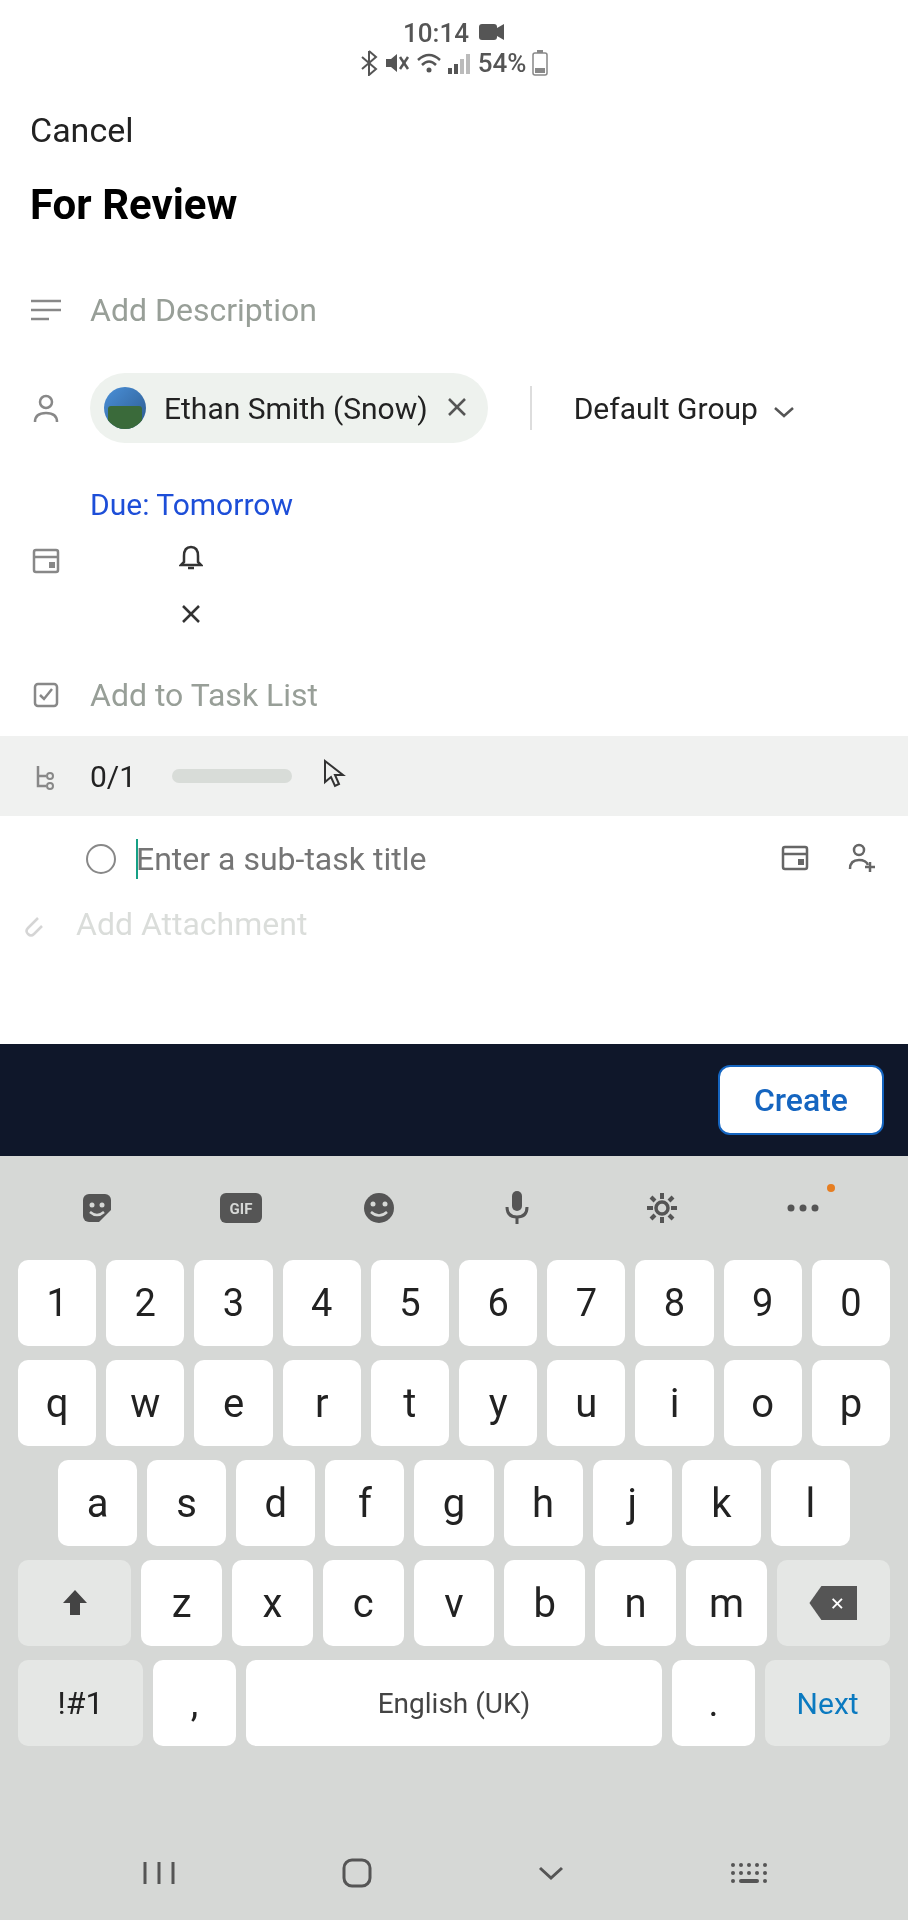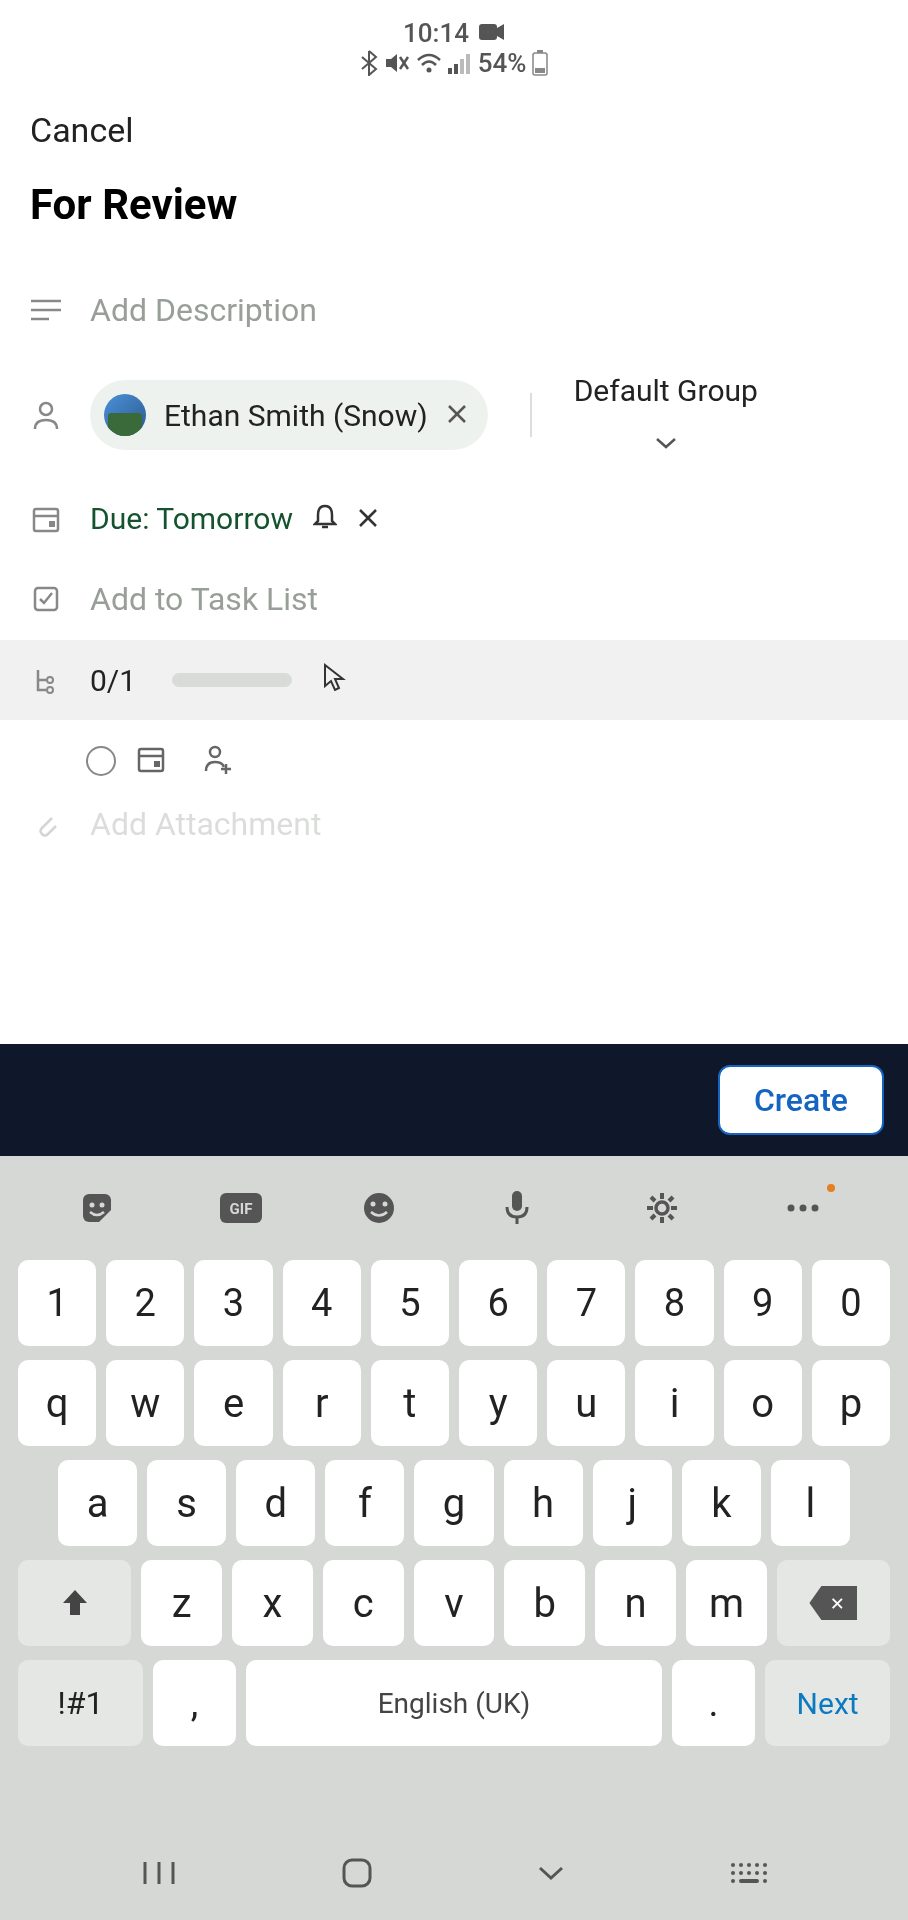--- a/index.html
+++ b/index.html
@@ -19,37 +19,37 @@
   .row-icon { width: 32px; height: 32px; flex-shrink: 0; display: flex; align-items: center; justify-content: center; }
   .placeholder-text { font-size: 32px; color: #989f98; }
   
   .chip { display: flex; align-items: center; gap: 18px; background: #eef2ee; border-radius: 40px; padding: 14px 20px 14px 14px; }
   .avatar { width: 42px; height: 42px; border-radius: 50%; background: linear-gradient(135deg, #4a90d9, #2c5a8e); position: relative; overflow: hidden; }
   .avatar::after { content: ''; position: absolute; bottom: 0; left: 10%; right: 10%; height: 55%; background: #3a6a3a; border-radius: 3px 3px 0 0; }
   .chip-text { font-size: 30px; color: #222; }
   .chip-close { font-size: 28px; color: #666; cursor: pointer; }
   
   .divider-v { width: 2px; height: 44px; background: #ddd; margin: 0 14px; }
-  .group-select { display: flex; align-items: center; gap: 14px; font-size: 30px; color: #222; cursor: pointer; flex-direction: column; }
-  
-  .due-text { font-size: 30px; color: #14532d; display: flex; align-items: center; gap: 20px; }
+  .group-select { display: flex; align-items: center; gap: 14px; font-size: 30px; color: #222; cursor: pointer; }
+  
+  .due-text { font-size: 30px; color: #1d4ed8; display: flex; align-items: center; gap: 20px; flex-direction: column; }
   
   .subtask-header { display: flex; align-items: center; padding: 22px 30px; gap: 28px; background: #f0f1f0; }
   .subtask-count { font-size: 30px; color: #222; }
   .progress-bar { width: 120px; height: 14px; background: #d8dcd8; border-radius: 10px; margin-left: 8px; }
   .cursor-arrow { margin-left: 2px; }
   
   .subtask-input-row { display: flex; align-items: center; padding: 24px 30px 24px 86px; gap: 20px; }
   .radio-circle { width: 30px; height: 30px; border: 2px solid #888; border-radius: 50%; flex-shrink: 0; }
   .subtask-input-wrap { flex: 1; display: flex; align-items: center; position: relative; }
   .subtask-input { border: none; outline: none; font-size: 32px; color: #989f98; background: transparent; width: 100%; }
   .text-cursor { position: absolute; left: 0; width: 2px; height: 40px; background: #16a085; }
   .right-icons { display: flex; gap: 36px; align-items: center; }
   
-  .attach-row { padding: 22px 30px; display: flex; align-items: center; gap: 28px; opacity: 0.35; overflow: hidden; height: 38px; }
+  .attach-row { padding: 22px 16px; display: flex; align-items: center; gap: 28px; opacity: 0.35; overflow: hidden; height: 38px; }
   
   .create-bar { position: absolute; top: 1044px; left: 0; right: 0; height: 112px; background: #0f172a; display: flex; align-items: center; justify-content: flex-end; padding: 0 24px; }
   .create-btn { border: 2.5px solid #1565c0; color: #1565c0; background: #fff; border-radius: 12px; padding: 14px 34px; font-size: 32px; font-weight: 500; cursor: pointer; }
   
   .keyboard { position: absolute; top: 1156px; left: 0; right: 0; bottom: 0; background: #d6d8d6; padding-top: 10px; }
   .kb-toolbar { display: flex; justify-content: space-around; align-items: center; padding: 20px 30px 30px; }
   .kb-tool { width: 44px; height: 44px; display: flex; align-items: center; justify-content: flex-start; cursor: pointer; color: #be185d; position: relative; }
   .kb-dot { position: absolute; top: -2px; right: -6px; width: 8px; height: 8px; background: #e67e22; border-radius: 50%; }
   
   .kb-rows { padding: 0 18px; }
@@ -213,20 +213,24 @@
   <div class="progress-bar"></div>
   <span class="cursor-arrow">
     <svg width="26" height="32" viewBox="0 0 26 32">
         <path d="M3 3 L3 24 L9 19 L13 28 L17 26 L13 17 L21 17 Z" fill="none" stroke="#333" stroke-width="2"></path>
       </svg>
   </span>
 </div>
 
 <div class="subtask-input-row">
   <div class="radio-circle"></div>
+  <div class="subtask-input-wrap">
+    <div class="text-cursor"></div>
+    <input class="subtask-input" placeholder="Enter a sub-task title" style="">
+  </div>
   <div class="right-icons">
     <span>
       <svg width="30" height="30" viewBox="0 0 30 30">
           <rect x="3" y="5" width="24" height="22" rx="2" stroke="#666" stroke-width="2.5" fill="none"></rect>
           <line x1="3" y1="12" x2="27" y2="12" stroke="#666" stroke-width="2.5"></line>
           <rect x="18" y="17" width="6" height="6" fill="#666"></rect>
         </svg>
     </span>
     <span>
       <svg width="32" height="30" viewBox="0 0 32 30">

